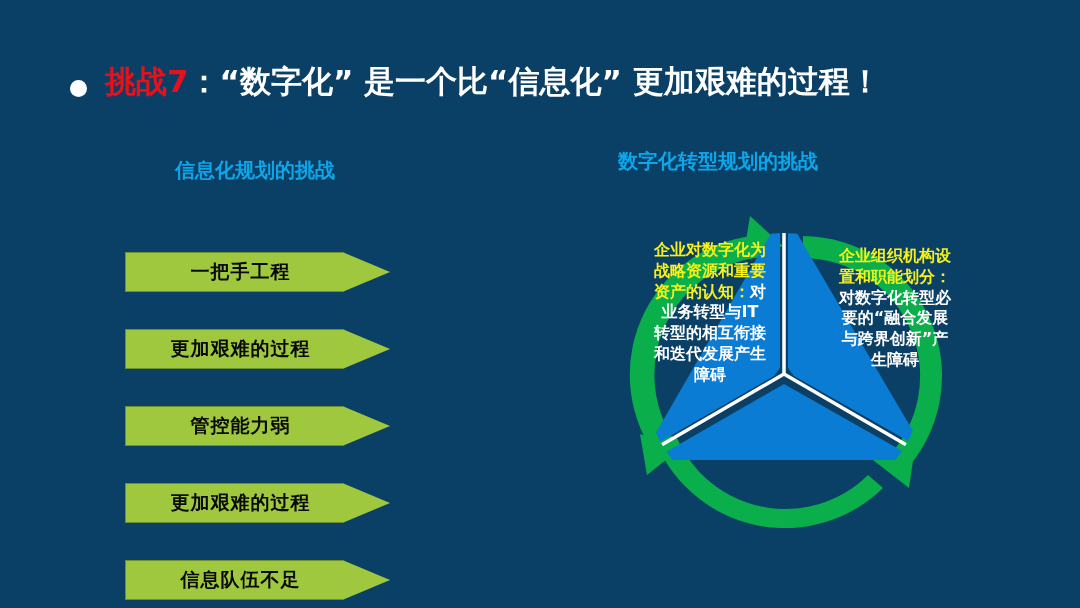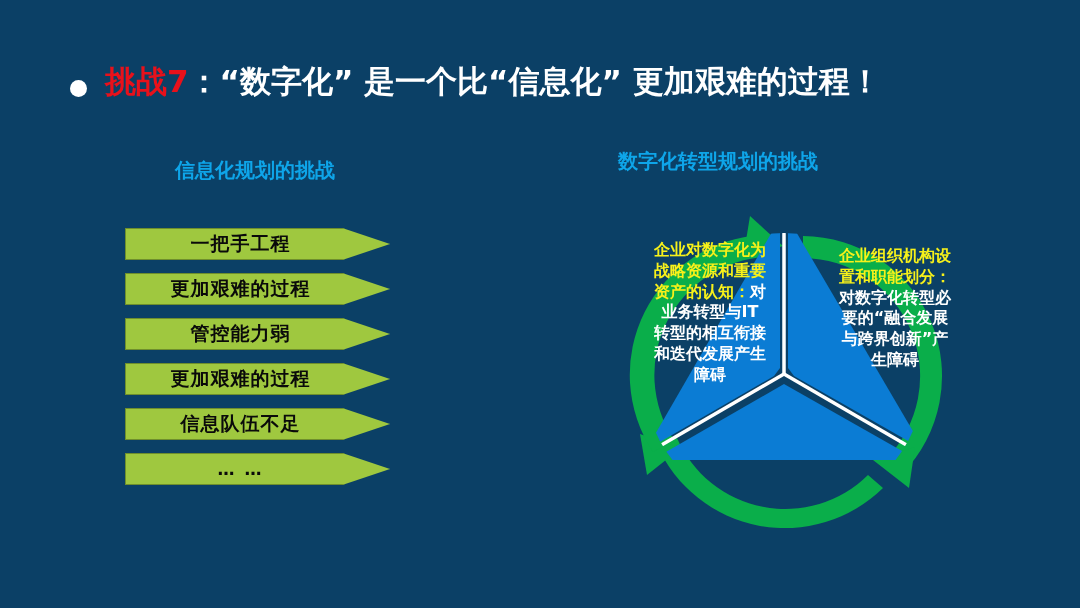--- a/index.html
+++ b/index.html
@@ -34,25 +34,25 @@
   #heading-left  { left:175px; top:157px; }
   #heading-right { left:618px; top:148px; }
   
   #arrow-list {
     position:absolute; left:125px; top:228px;
     width:265px;
     display:flex; flex-direction:column; gap:13px;
   }
   .arrow-item {
     position:relative;
-    height:32px;
+    height:40px;
     background:#9fc83f;
     border:1px solid #6f8f2c;
     clip-path: polygon(0 0, 82% 0, 100% 50%, 82% 100%, 0 100%);
-    display:flex; align-items:center; justify-content:center;
+    display:flex; align-items:center; justify-content:center;margin-top:24px;
   }
   .arrow-label {
     font-size:19px; font-weight:bold; color:#0a0a0a;
     margin-right:34px;
     letter-spacing:1px;
     white-space:nowrap;
   }
   .arrow-item.dots .arrow-label { letter-spacing:2px; font-size:17px; }
   
   #cycle-wrap {

